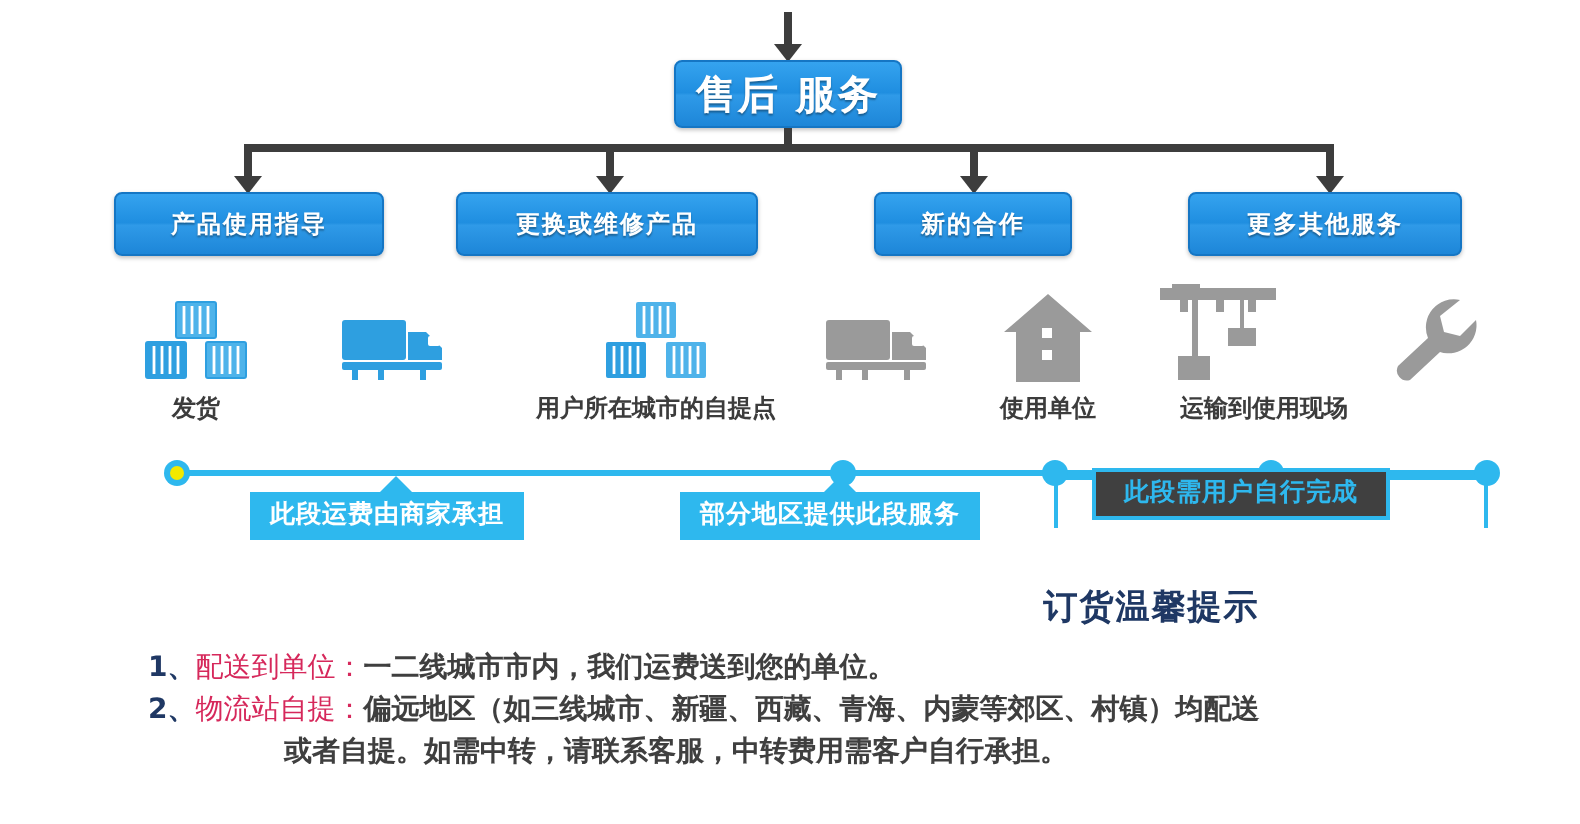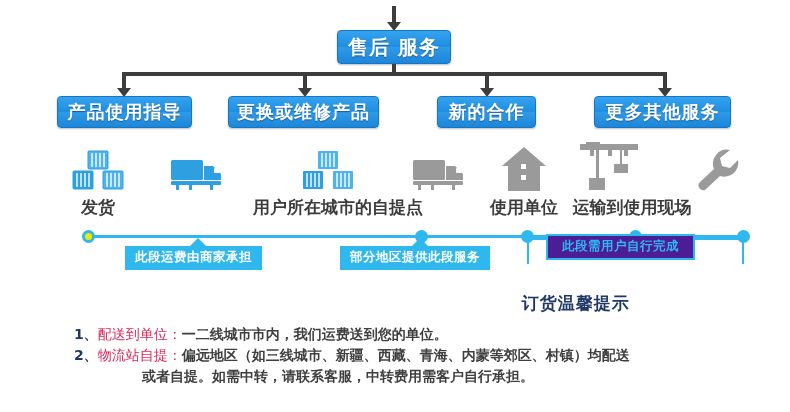--- a/index.html
+++ b/index.html
@@ -23,37 +23,37 @@
     font-weight:bold;
     display:flex;
     align-items:center;
     justify-content:center;
     letter-spacing:1px;
     text-shadow:0 1px 1px rgba(0,0,0,.35);
     box-sizing:border-box;
     white-space:nowrap;
   }
   .node.root{font-size:20px;}
-  .node.child{font-size:18px;}
+  .node.child{font-size:12px;}
 
   
   .conn{position:absolute;background:#3d3d3d;}
   .arrow{
     position:absolute;
     width:0;height:0;
     border-left:7px solid transparent;
     border-right:7px solid transparent;
     border-top:9px solid #3d3d3d;
   }
 
   
   .iconwrap{position:absolute;}
   .iconcap{
     position:absolute;
-    font-size:17px;
+    font-size:12px;
     font-weight:bold;
     color:#3c3c3c;
     white-space:nowrap;
     text-align:center;
   }
 
   
   .tl-line{position:absolute;background:#2eb8ee;height:3px;}
   .tl-dot{
     position:absolute;width:13px;height:13px;border-radius:50%;
@@ -69,21 +69,21 @@
     background:#2eb8ee;
     color:#ffffff;
     font-size:12.5px;
     font-weight:bold;
     padding:3px 10px 4px 10px;
     white-space:nowrap;
     letter-spacing:.5px;
     box-sizing:border-box;
   }
   .tl-label.hollow{
-    background:#4c1d95;
+    background:#404040;
     color:#2eb8ee;
     border:2px solid #2eb8ee;
     padding:2px 14px 3px 14px;
   }
   .tl-notch{
     position:absolute;
     width:0;height:0;
     border-left:8px solid transparent;
     border-right:8px solid transparent;
     border-bottom:8px solid #2eb8ee;

